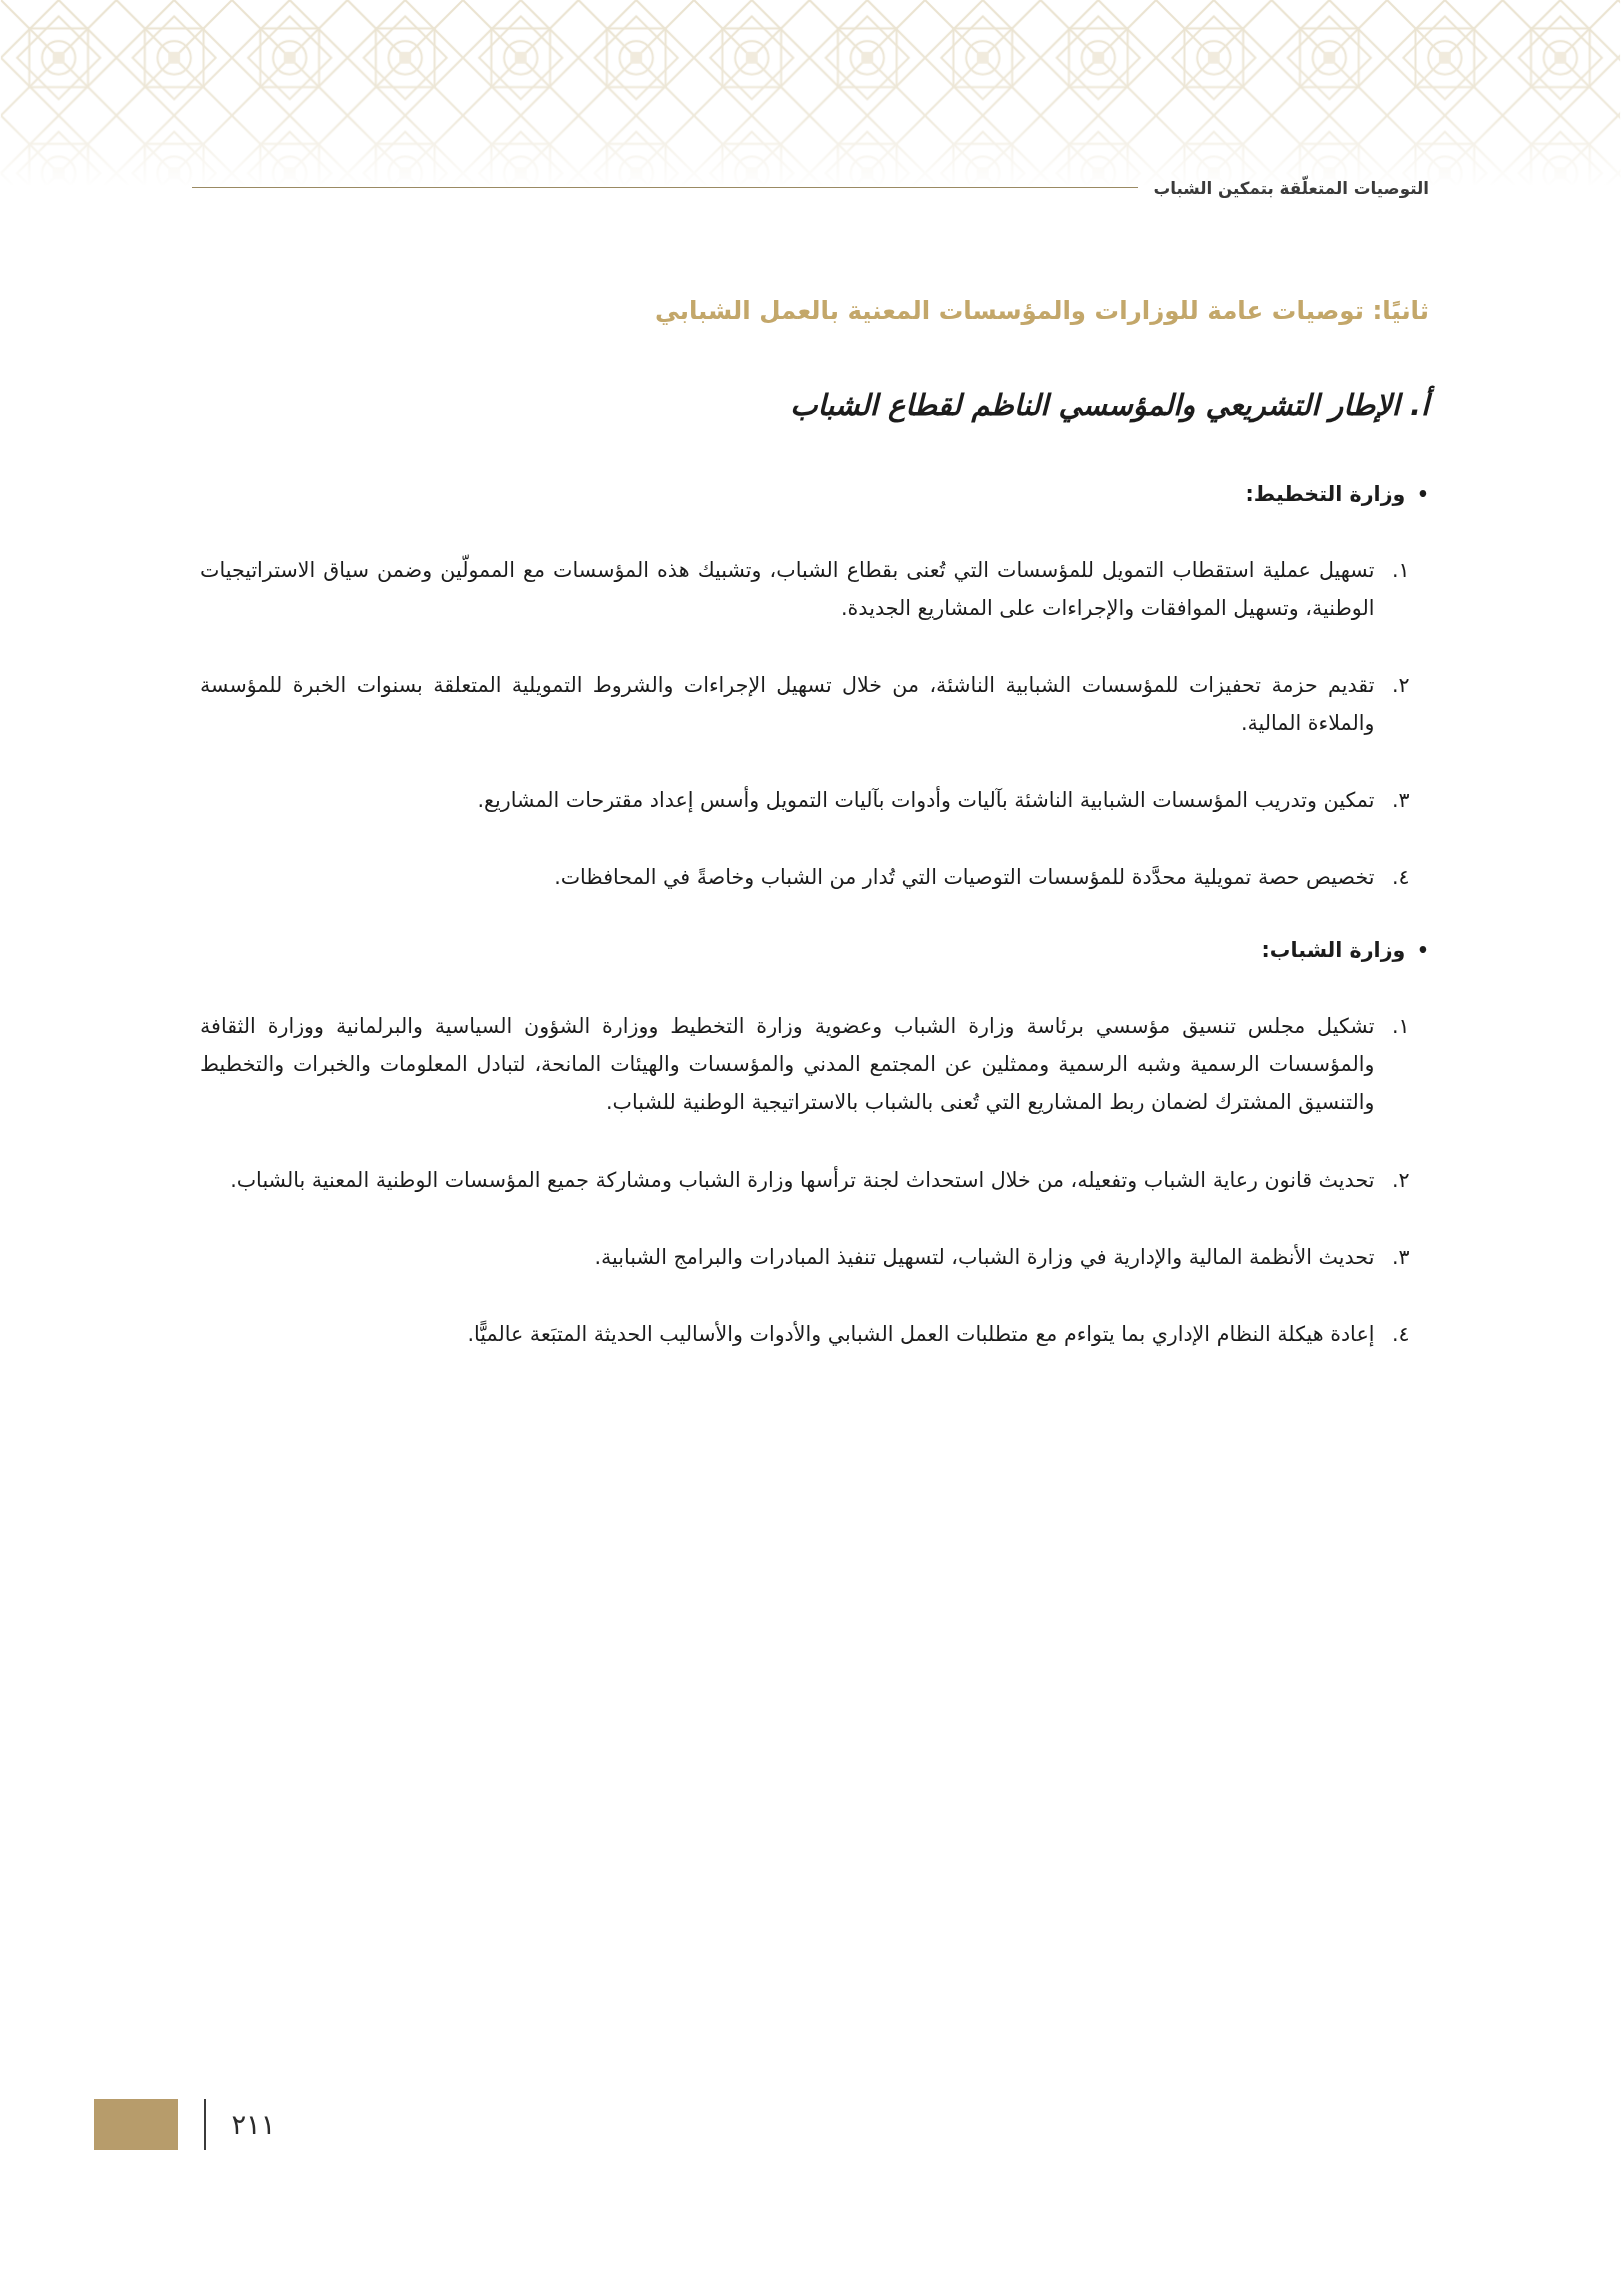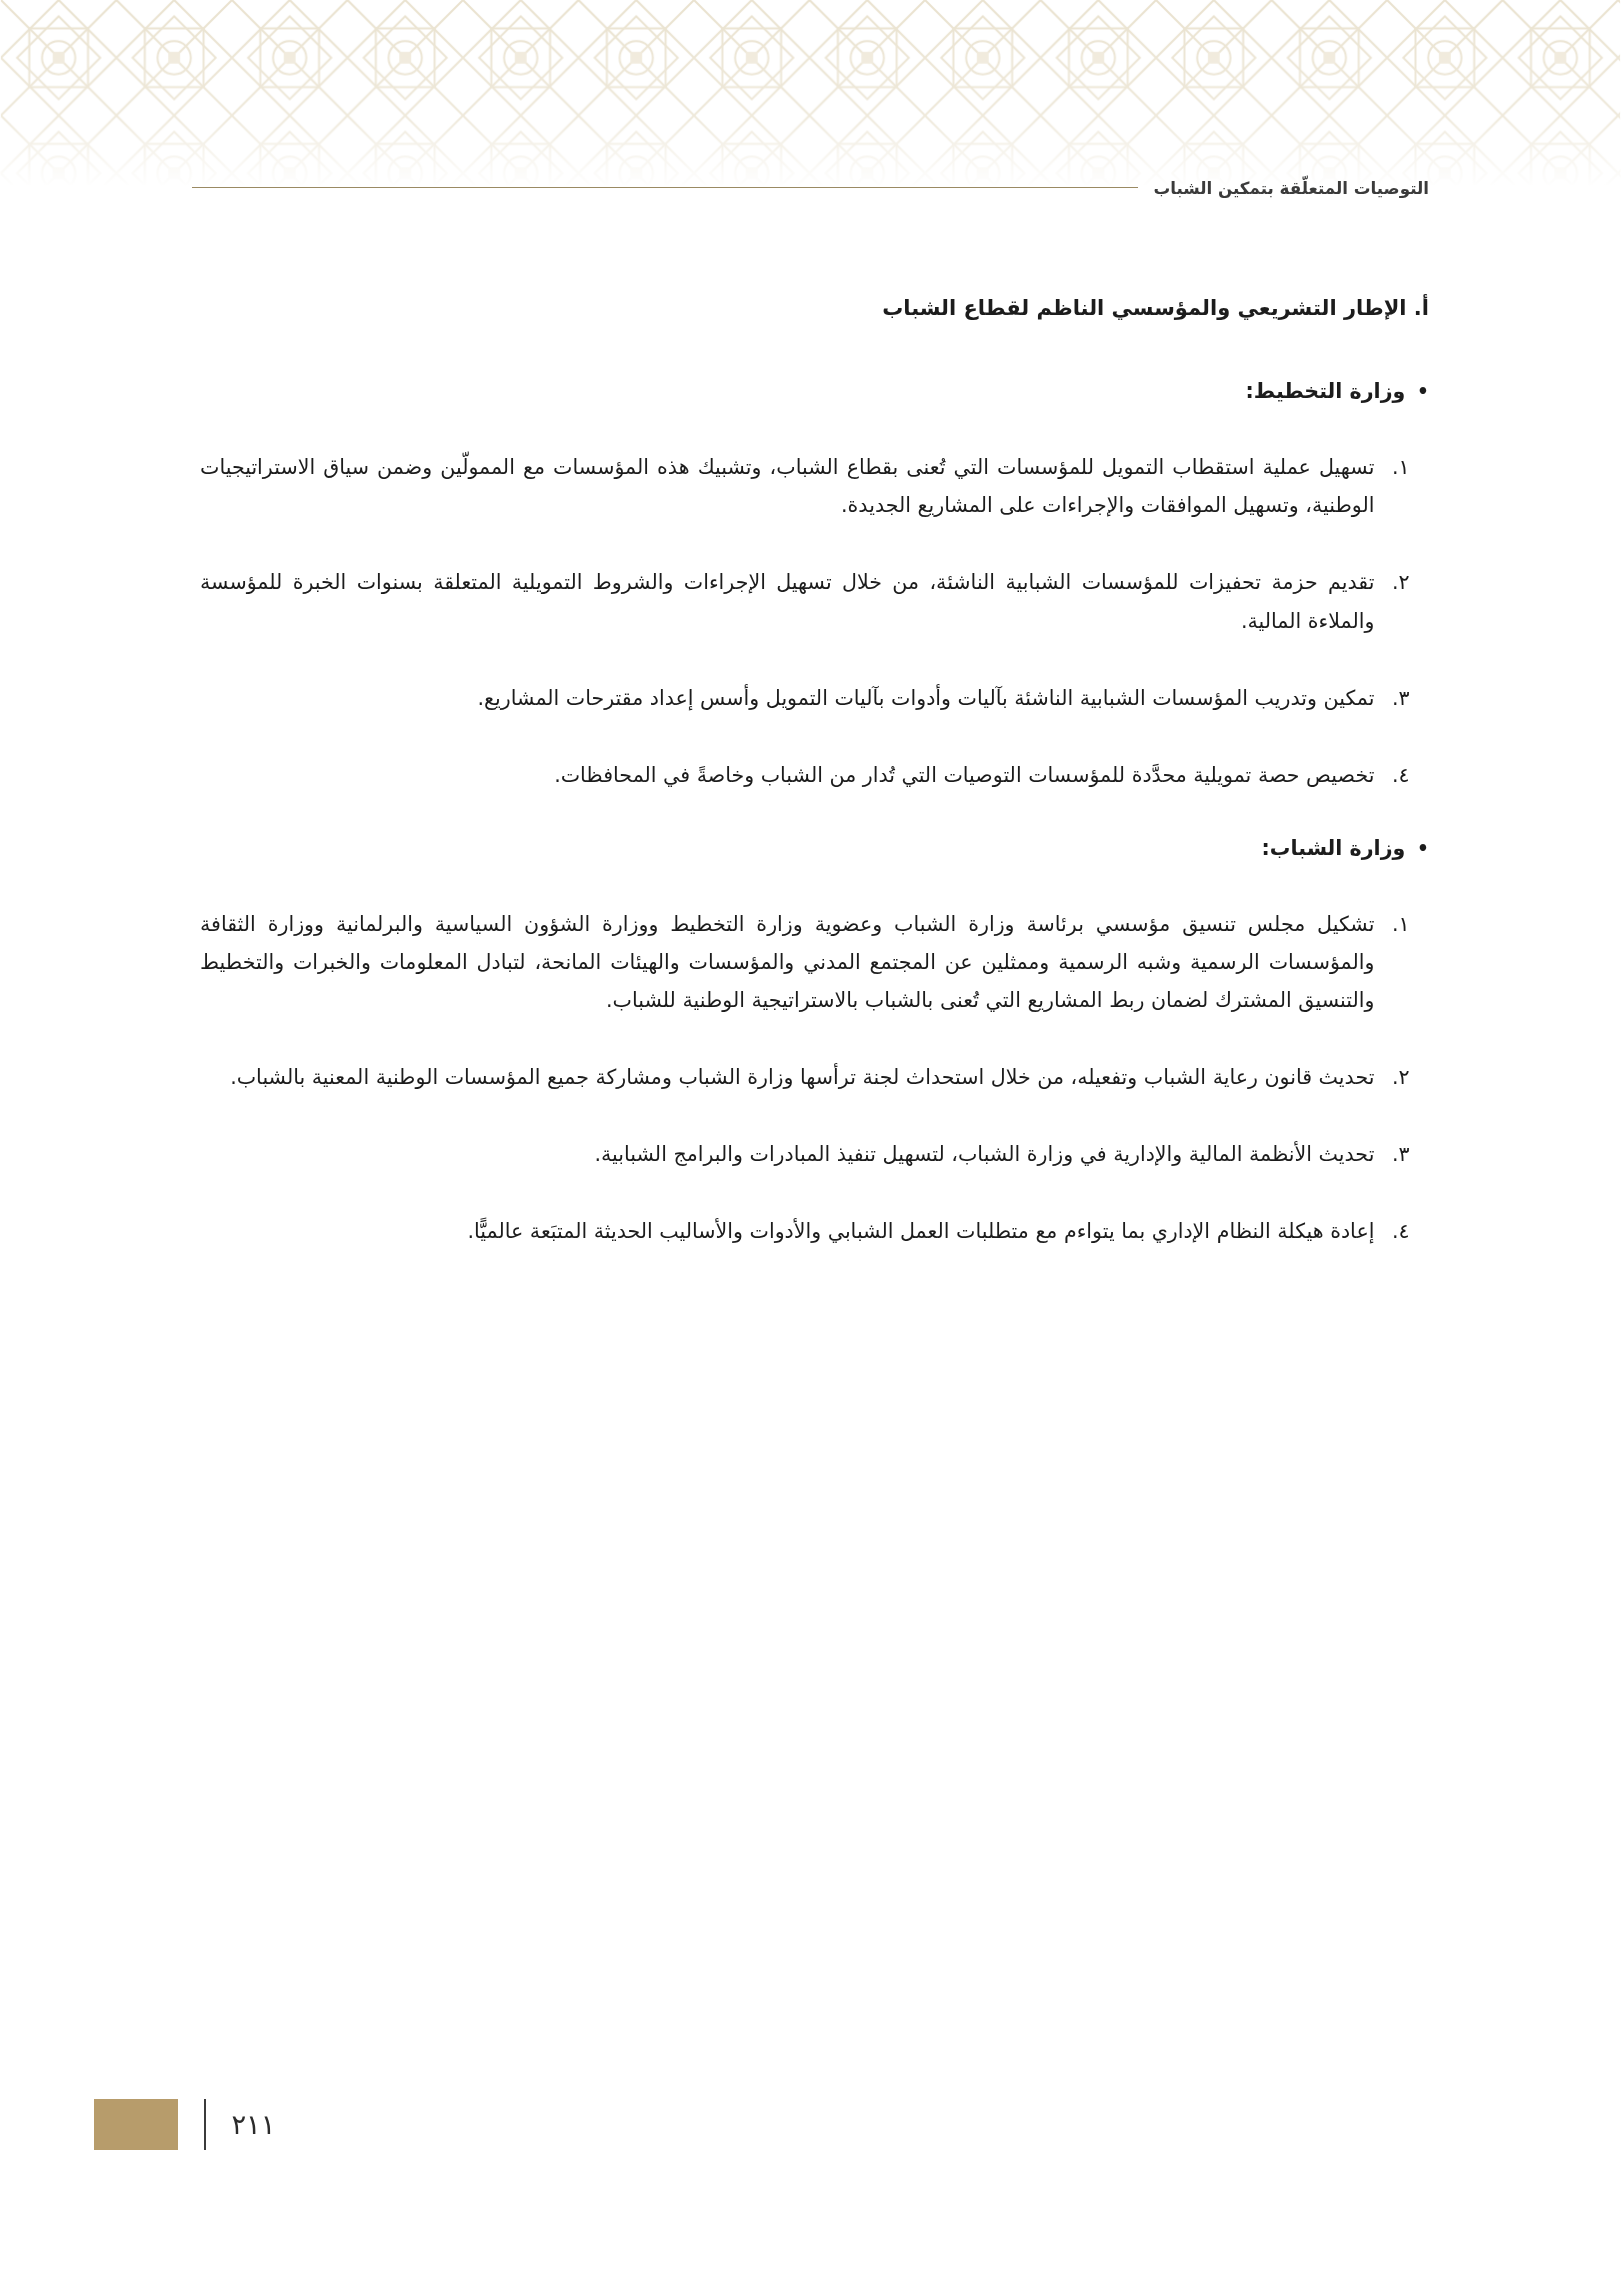--- a/index.html
+++ b/index.html
@@ -67,25 +67,26 @@
     margin: 0 0 57px 0;
     font-size: 24.5px;
     font-weight: bold;
     color: #c3a76a;
     text-align: right;
     line-height: 1.4;
   }
 
   h3.subsection-title {
     margin: 0 0 53px 0;
-    font-size: 21px;
+    font-size: 29px;
     font-weight: bold;
     color: #1c1c1c;
     text-align: right;
     line-height: 1.4;
+    font-style: italic;
   }
 
   .bullet-head {
     margin: 0 0 41px 0;
     font-size: 20.6px;
     font-weight: bold;
     color: #1c1c1c;
     text-align: right;
     line-height: 1.5;
     display: flex;
@@ -194,20 +195,21 @@
     </svg>
   </div>
 
   <div class="running-header">
     <div class="rh-text">التوصيات المتعلّقة بتمكين الشباب</div>
     <div class="rh-rule"></div>
   </div>
 
   <div class="content">
 
+    <h2 class="section-title">ثانيًا: توصيات عامة للوزارات والمؤسسات المعنية بالعمل الشبابي</h2>
 
     <h3 class="subsection-title">أ. الإطار التشريعي والمؤسسي الناظم لقطاع الشباب</h3>
 
     <div class="group">
       <div class="bullet-head">
         <span class="dot">•</span>
         <span>وزارة التخطيط:</span>
       </div>
       <ol class="numlist">
         <li>

